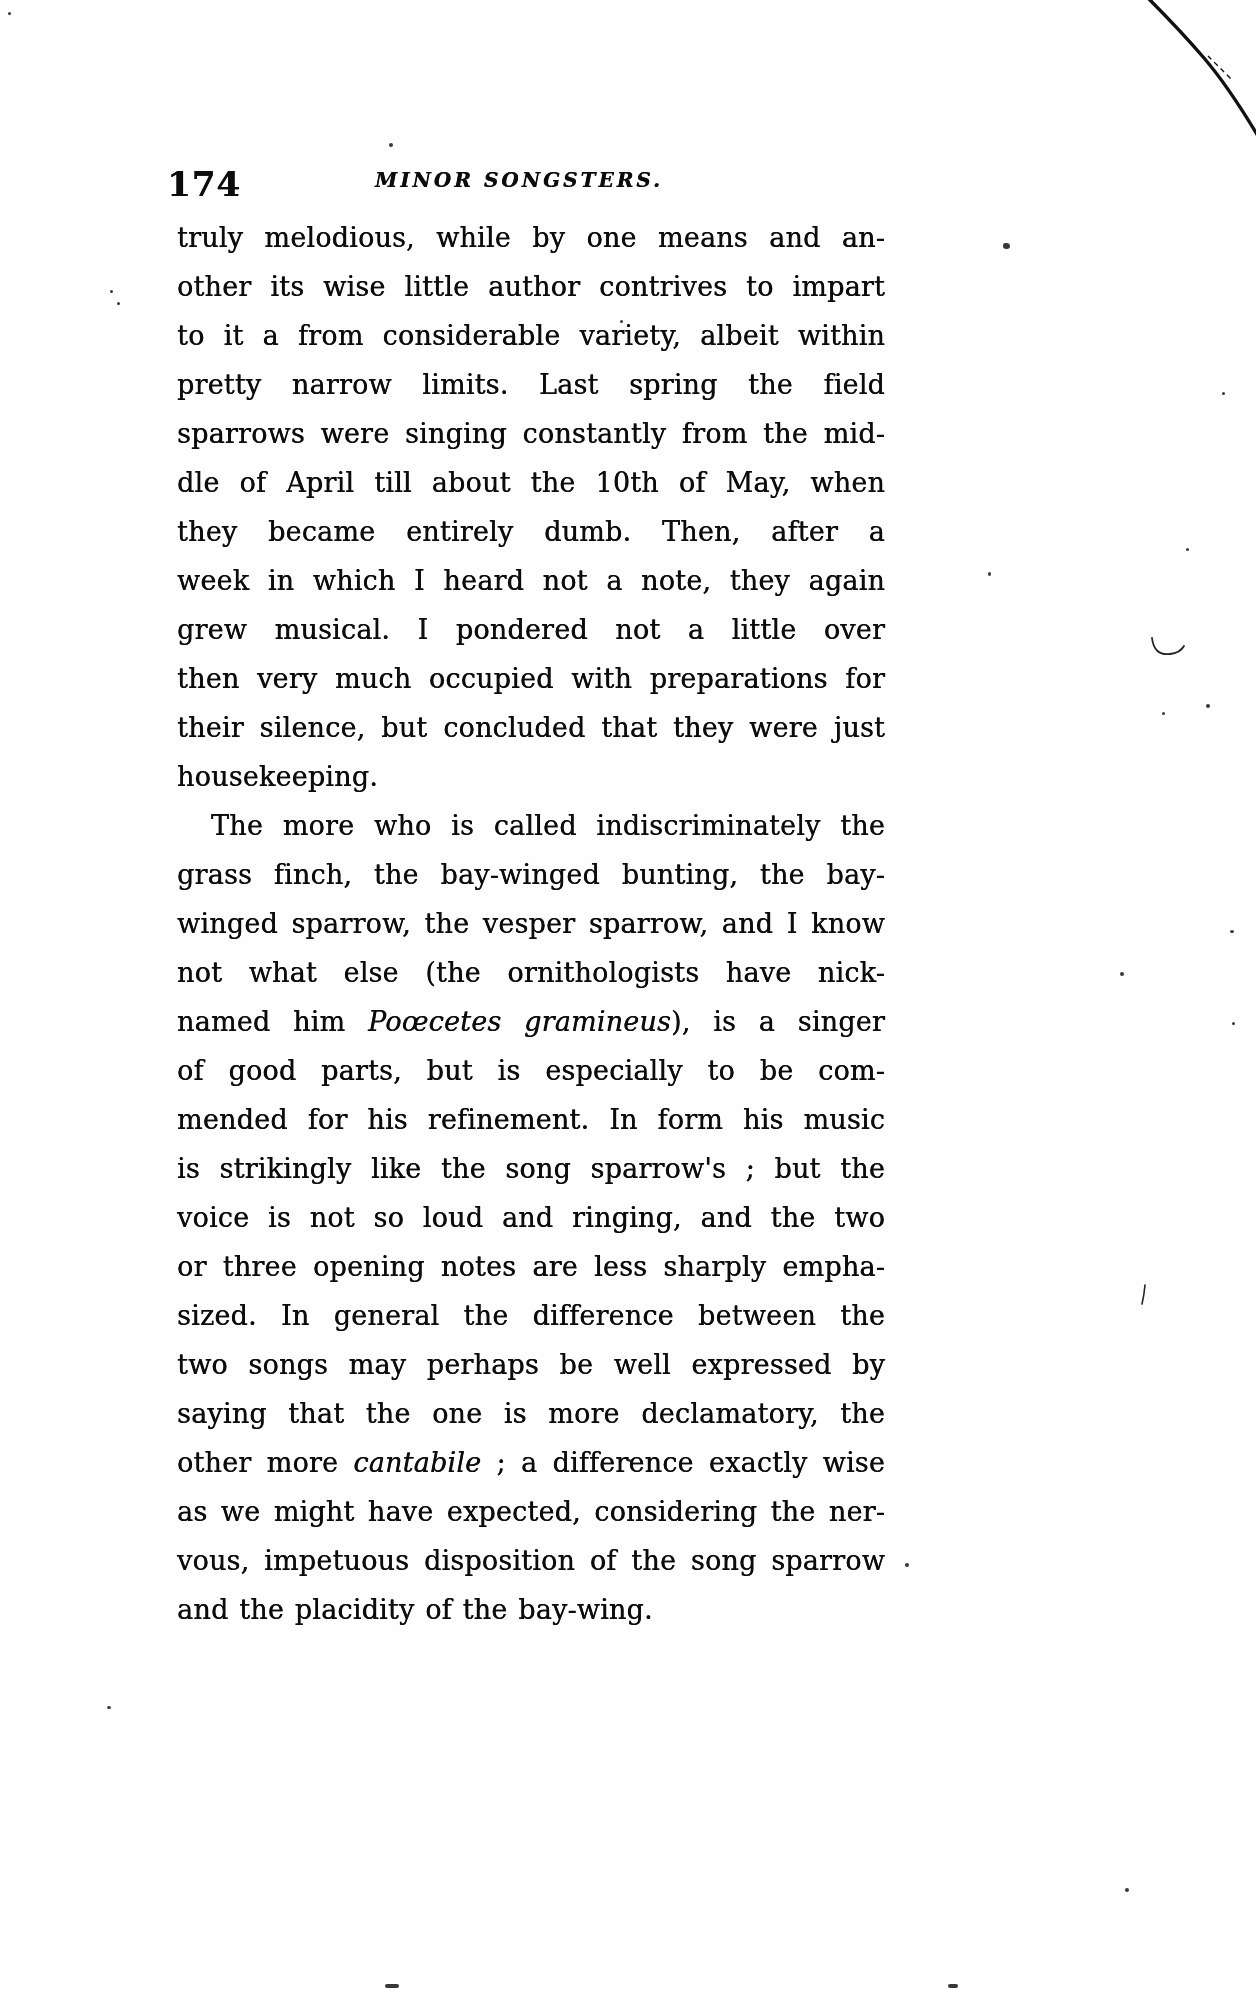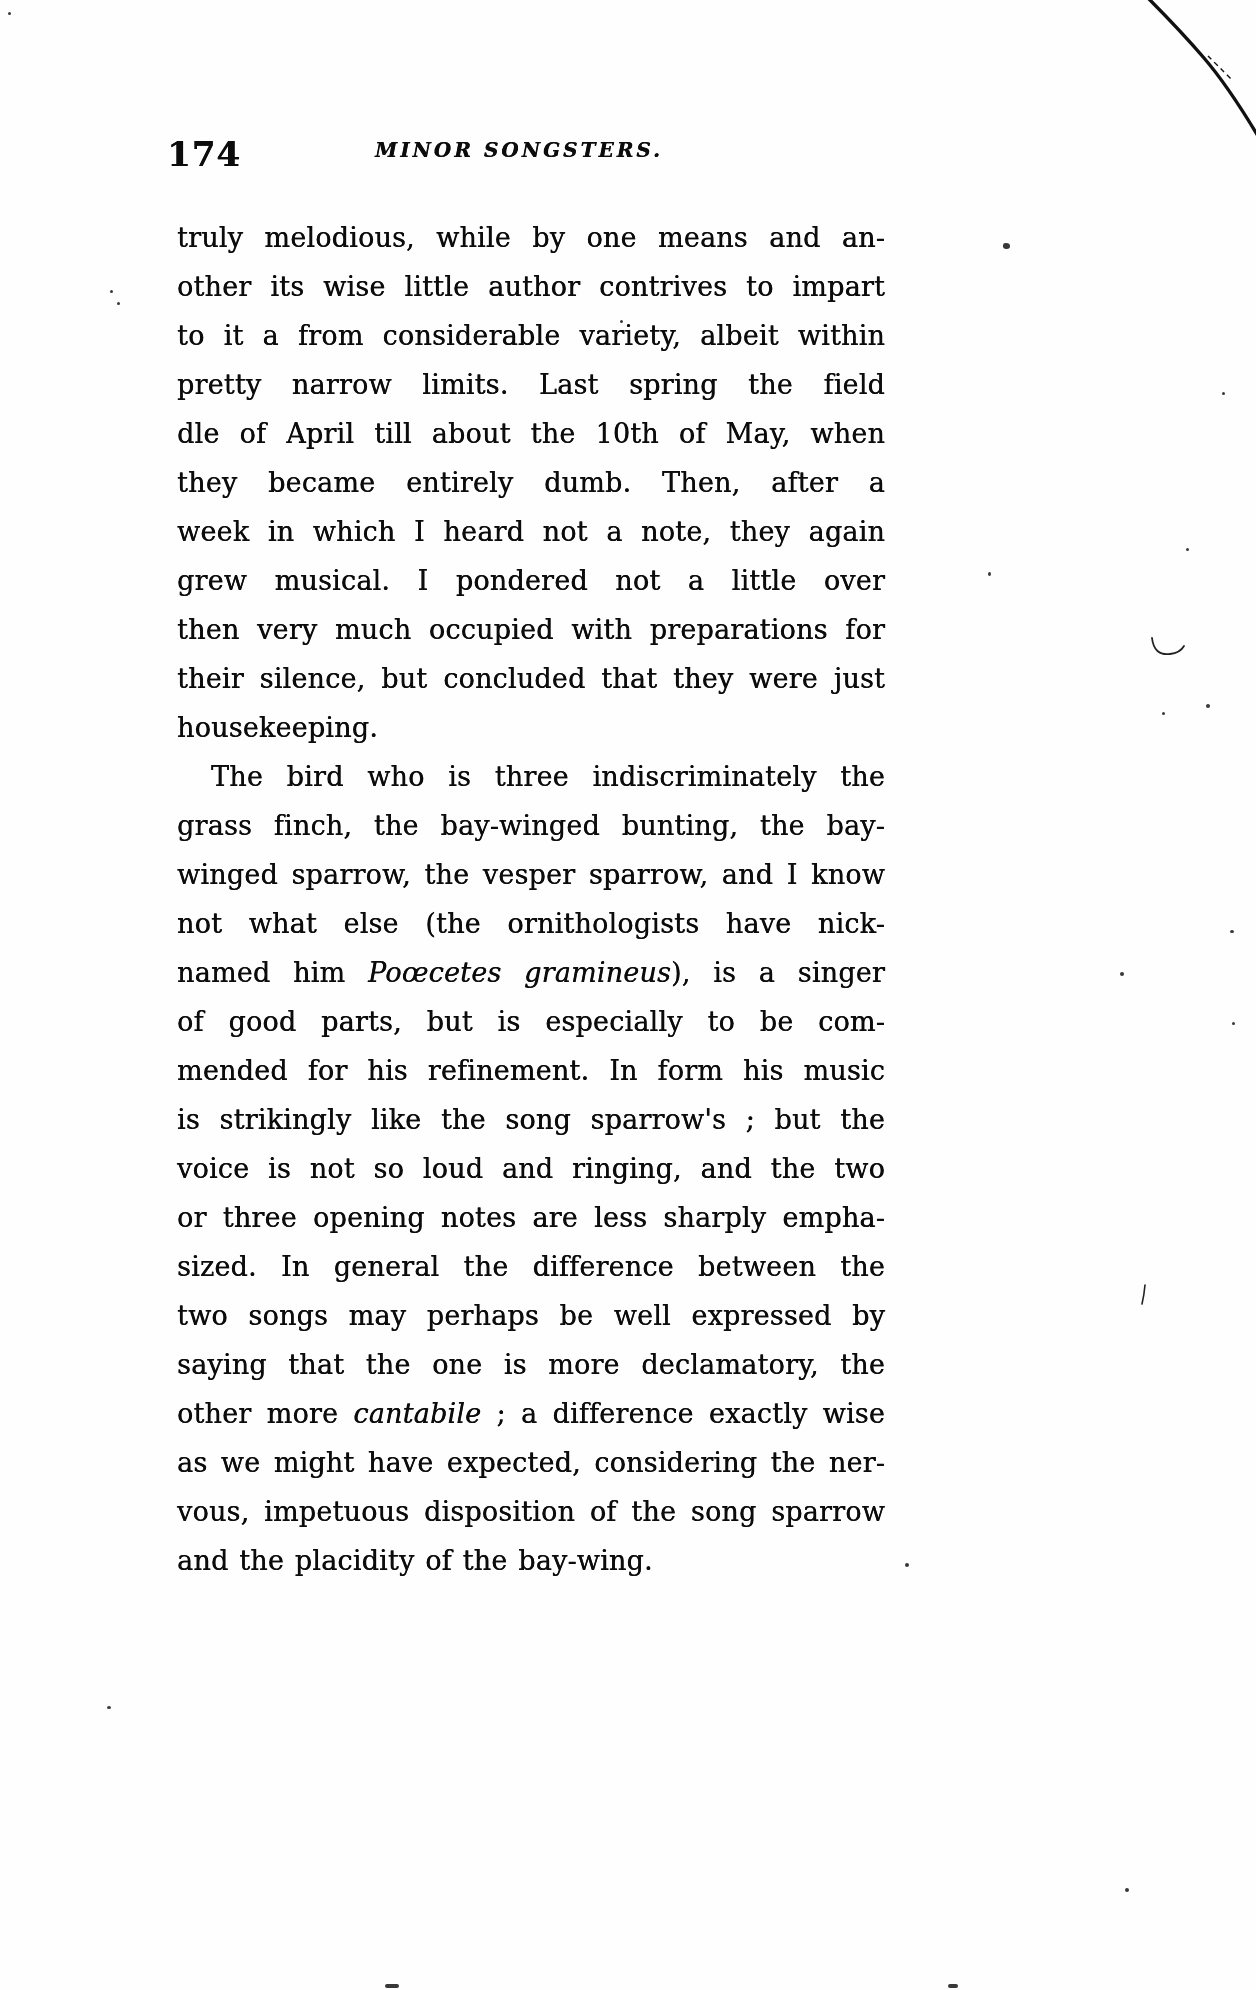--- a/index.html
+++ b/index.html
@@ -12,21 +12,21 @@
     width: 1256px;
     height: 1990px;
     background: #fefefe;
     overflow: hidden;
     font-family: "DejaVu Serif", serif;
     color: #0c0c0c;
   }
   
   .header-row {
     position: absolute;
-    top: 134px;
+    top: 164px;
     left: 165px;
     width: 708px;
     height: 46px;
   }
   .page-number {
     position: absolute;
     left: 2px;
     top: 0;
     font-size: 34px;
     font-weight: bold;
@@ -94,30 +94,31 @@
     <div class="page-number">174</div>
     <div class="running-head">MINOR SONGSTERS.</div>
   </div>
 
   <div class="text-body">
       <div class="para">
         <div class="line"><span>truly melodious, while by one means and an-</span></div>
         <div class="line"><span>other its wise little author contrives to impart</span></div>
         <div class="line"><span>to it a from considerable variety, albeit within</span></div>
         <div class="line"><span>pretty narrow limits.  Last spring the field</span></div>
+        <div class="line"><span>sparrows were singing constantly from the mid-</span></div>
         <div class="line"><span>dle of April till about the 10th of May, when</span></div>
         <div class="line"><span>they became entirely dumb.  Then, after a</span></div>
         <div class="line"><span>week in which I heard not a note, they again</span></div>
         <div class="line"><span>grew musical.  I pondered not a little over</span></div>
         <div class="line"><span>then very much occupied with preparations for</span></div>
         <div class="line"><span>their silence, but concluded that they were just</span></div>
         <div class="line last"><span>housekeeping.</span></div>
       </div>
       <div class="para indent">
-        <div class="line"><span>The bird who is three indiscriminately the</span></div>
+        <div class="line"><span>The more who is called indiscriminately the</span></div>
         <div class="line"><span>grass finch, the bay-winged bunting, the bay-</span></div>
         <div class="line"><span>winged sparrow, the vesper sparrow, and I know</span></div>
         <div class="line"><span>not what else (the ornithologists have nick-</span></div>
         <div class="line"><span>named him </span><span class="it">Poœcetes gramineus</span><span>), is a singer</span></div>
         <div class="line"><span>of good parts, but is especially to be com-</span></div>
         <div class="line"><span>mended for his refinement.  In form his music</span></div>
         <div class="line"><span>is strikingly like the song sparrow's ; but the</span></div>
         <div class="line"><span>voice is not so loud and ringing, and the two</span></div>
         <div class="line"><span>or three opening notes are less sharply empha-</span></div>
         <div class="line"><span>sized.  In general the difference between the</span></div>

